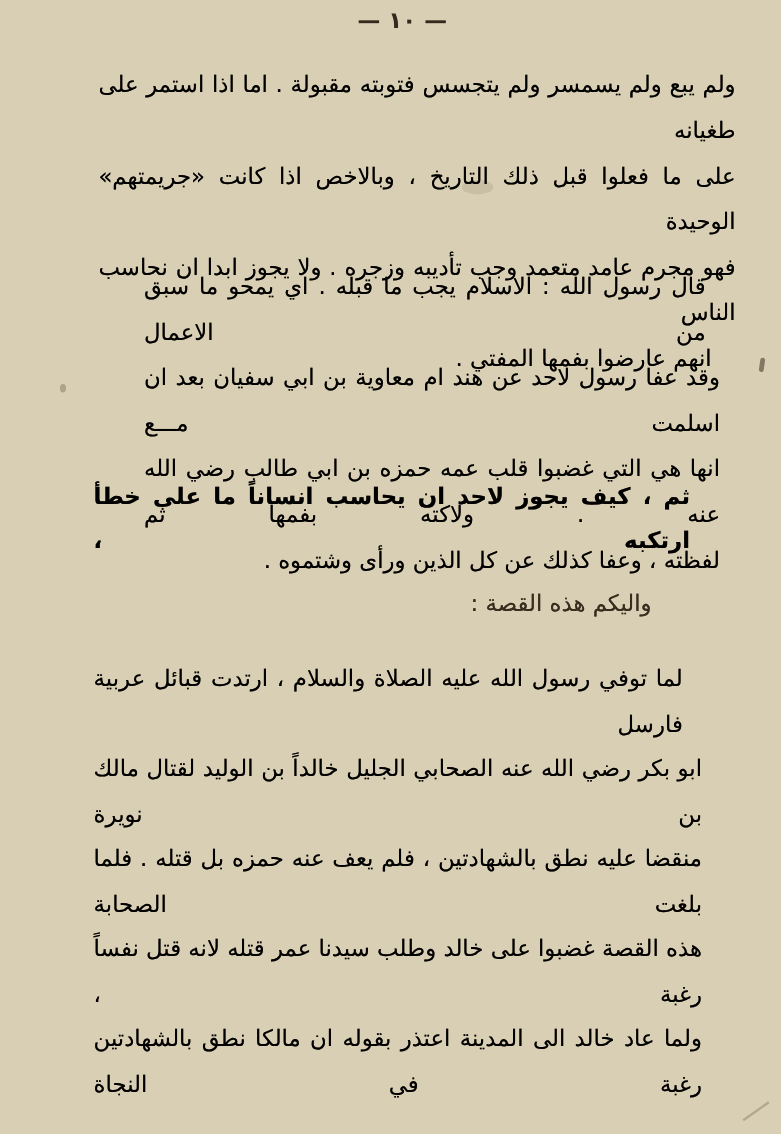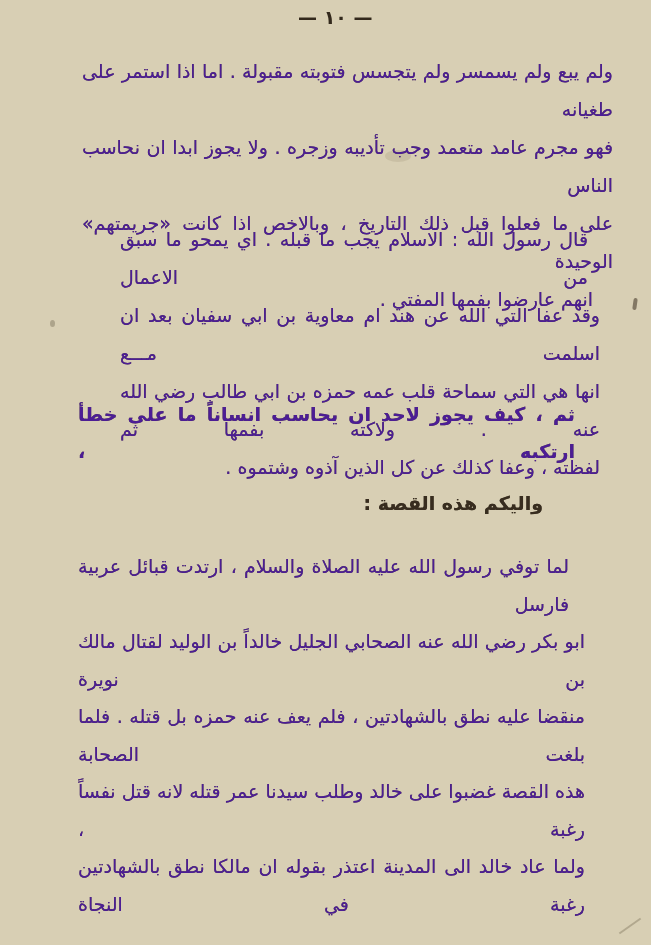--- a/index.html
+++ b/index.html
@@ -28,21 +28,21 @@
   .pageno{
     position:absolute;
     top:6px;left:250px;
     font-size:19px;font-weight:bold;
     letter-spacing:2px;
     color:#33291c;
   }
   .para{position:absolute;}
   .line{
     font-size:19px;
-    color:#4c1d95;
+    color:#000000;
     text-shadow:0 0 .5px rgba(54,43,30,.75);
   }
   .full{text-align:justify;text-align-last:justify;}
   .start{text-align:right;}
   .endleft{text-align:left;}
   .ind12{padding-right:12px;}
   .ind16{padding-right:16px;}
   .ind20{padding-right:20px;}
   .lh38 .line{line-height:38px;}
   .lh37 .line{line-height:37px;font-weight:bold;}
@@ -76,37 +76,37 @@
 
   <div class="pageno">— ١٠ —</div>
 
   <div class="smudge"></div>
   <div class="mark mark-right"></div>
   <div class="mark mark-left"></div>
   <div class="scratch"></div>
 
   <div class="para lh38" style="top:52px;right:38px;left:34px;">
     <div class="line full">ولم يبع ولم يسمسر ولم يتجسس فتوبته مقبولة . اما اذا استمر على طغيانه</div>
+    <div class="line full">على ما فعلوا قبل ذلك التاريخ ، وبالاخص اذا كانت «جريمتهم» الوحيدة</div>
     <div class="line full">فهو مجرم عامد متعمد وجب تأديبه وزجره . ولا يجوز ابدا ان نحاسب الناس</div>
-    <div class="line full">على ما فعلوا قبل ذلك التاريخ ، وبالاخص اذا كانت «جريمتهم» الوحيدة</div>
     <div class="line start ind20">انهم عارضوا بفمها المفتي .</div>
   </div>
 
   <div class="para lh38" style="top:220px;right:51px;left:32px;margin-left:40px;">
     <div class="line full ind12">قال رسول الله : الاسلام يجب ما قبله . اي يمحو ما سبق من الاعمال</div>
-    <div class="line full">وقد عفا التي الله عن هند ام معاوية بن ابي سفيان بعد ان اسلمت مـــع</div>
-    <div class="line full">انها هي التي سماحة قلب عمه حمزه بن ابي طالب رضي الله عنه . ولاكته بفمها ثم</div>
-    <div class="line start">لفظته ، وعفا كذلك عن كل الذين آذوه وشتموه .</div>
+    <div class="line full">وقد عفا رسول لاحد عن هند ام معاوية بن ابي سفيان بعد ان اسلمت مـــع</div>
+    <div class="line full">انها هي التي غضبوا قلب عمه حمزه بن ابي طالب رضي الله عنه . ولاكته بفمها ثم</div>
+    <div class="line start">لفظته ، وعفا كذلك عن كل الذين ورأى وشتموه .</div>
   </div>
 
   <div class="para lh37" style="top:396px;right:60px;left:30px;">
     <div class="line full ind16">ثم ، كيف يجوز لاحد ان يحاسب انساناً ما على خطأ ارتكبه ،</div>
   </div>
 
-  <div class="heading" style="top:492px;right:108px;left:30px;font-weight:bold;">واليكم هذه القصة :</div>
+  <div class="heading" style="top:492px;right:108px;left:30px;">واليكم هذه القصة :</div>
 
   <div class="para lh375" style="top:548px;right:66px;left:30px;">
     <div class="line full ind16">لما توفي رسول الله عليه الصلاة والسلام ، ارتدت قبائل عربية فارسل</div>
     <div class="line full">ابو بكر رضي الله عنه الصحابي الجليل خالداً بن الوليد لقتال مالك بن نويرة</div>
     <div class="line full">منقضا عليه نطق بالشهادتين ، فلم يعف عنه حمزه بل قتله . فلما بلغت الصحابة</div>
     <div class="line full">هذه القصة غضبوا على خالد وطلب سيدنا عمر قتله لانه قتل نفساً رغبة ،</div>
     <div class="line full">ولما عاد خالد الى المدينة اعتذر بقوله ان مالكا نطق بالشهادتين رغبة في النجاة</div>
 
   </div>
 

